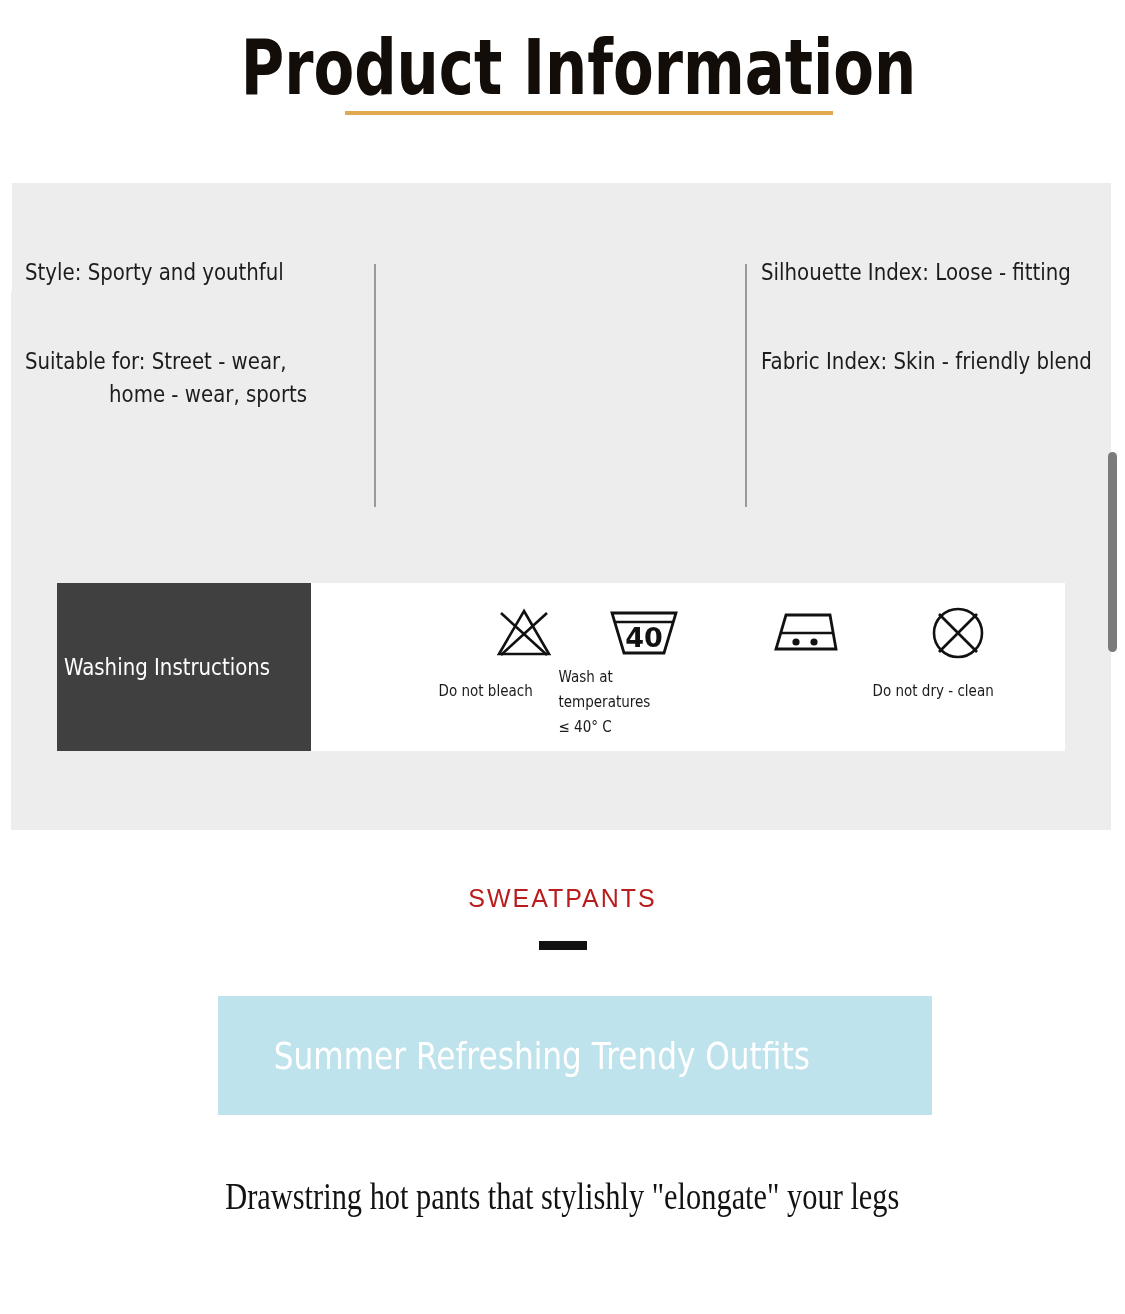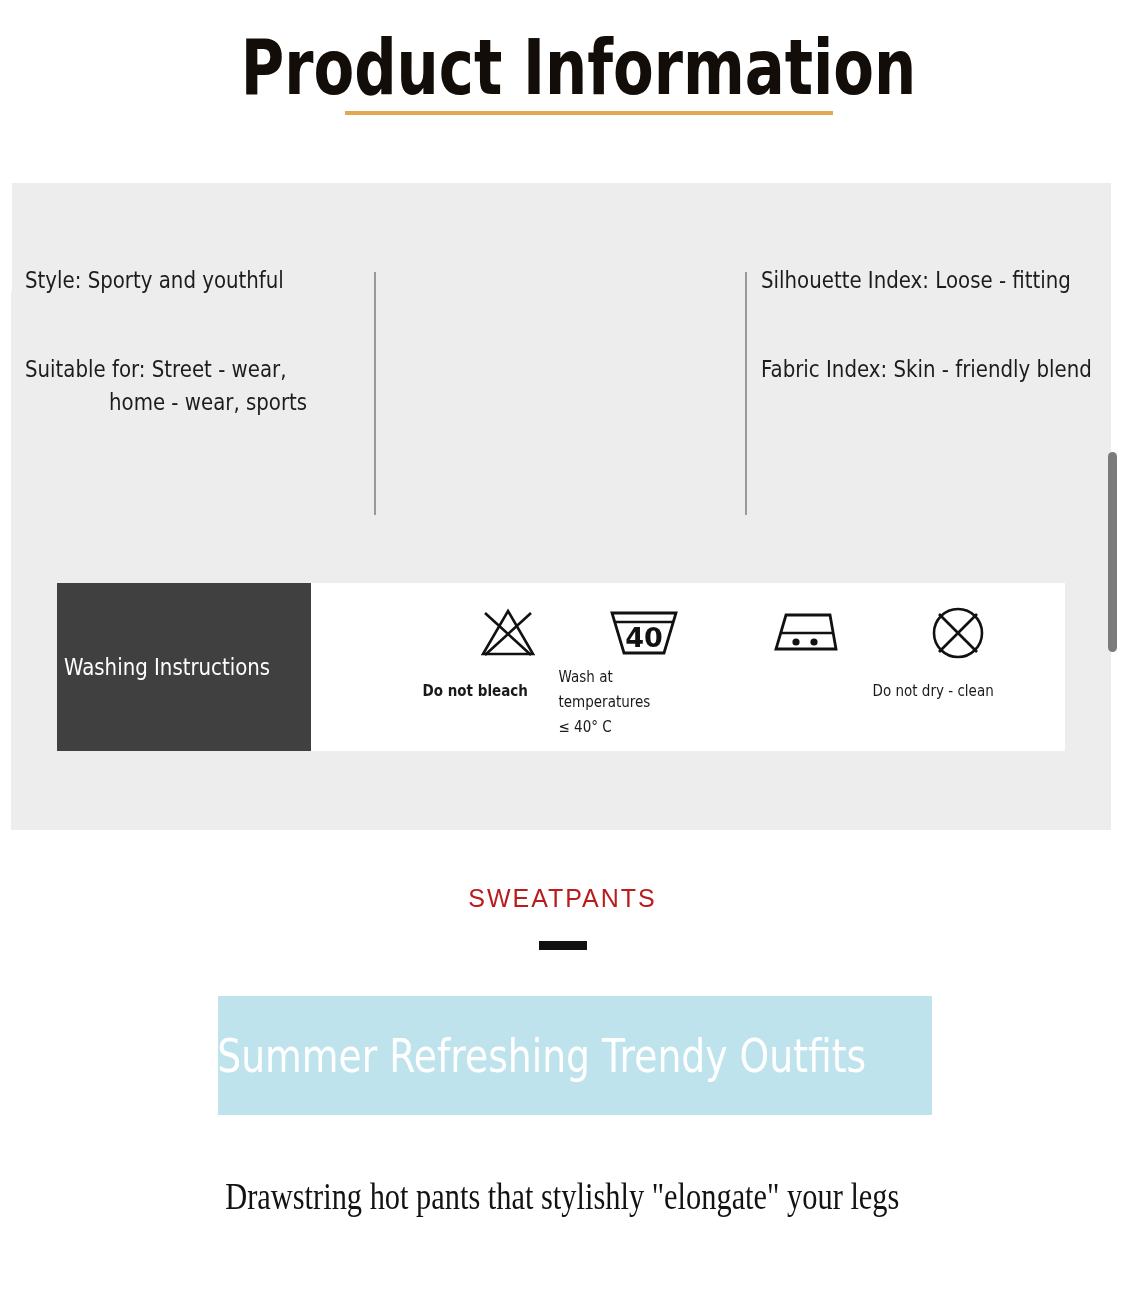--- a/index.html
+++ b/index.html
@@ -39,21 +39,21 @@
     width: 1100px; height: 647px;
     background: #ededed;
   }
   .notch {
     position: absolute;
     left: 0; top: 183px;
     width: 12px; height: 108px;
     background: #ffffff;
   }
 
-  .spec-grid { position: absolute; left: 0; top: 12px; width: 1100px; height: 500px; border-radius: 16px; }
+  .spec-grid { position: absolute; left: 0; top: 4px; width: 1100px; height: 500px; border-radius: 16px; }
   .spec-col { position: absolute; top: 70px; }
   .spec-col.c1 { left: 14px; width: 345px; }
   .spec-col.c2 { left: 382px; width: 355px; }
   .spec-col.c3 { left: 750px; width: 360px; }
 
   .spec-line {
     font-family: "DejaVu Sans", sans-serif;
     font-size: 23px;
     line-height: 30px;
     color: #1c1c1c;
@@ -111,21 +111,21 @@
     position: absolute;
     left: 254px; top: 0;
     width: 754px; height: 168px;
   }
   .sym {
     position: absolute;
     top: 22px;
     width: 190px;
     text-align: left;
   }
-  .sym.s0 { left: 102px; font-weight: bold; }
+  .sym.s0 { left: 118px; }
   .sym.s1 { left: 238px; }
   .sym.s2 { left: 400px; }
   .sym.s3 { left: 552px; }
   .sym-glyph { height: 60px; display: flex; align-items: flex-start; justify-content: center; }
   .sym-cap {
     font-family: "DejaVu Sans", sans-serif;
     font-size: 15px;
     line-height: 25px;
     color: #1a1a1a;
     transform: scaleX(0.9);
@@ -175,21 +175,21 @@
     width: 714px; height: 119px;
     background: #bfe3ec;
   }
   .banner-text {
     position: absolute;
     left: 0; top: 996px;
     width: 1083px; height: 119px;
     display: flex; align-items: center; justify-content: center;
     font-family: "DejaVu Sans", sans-serif;
     font-weight: 400;
-    font-size: 46px;
+    font-size: 38px;
     line-height: 60px;
     color: #ffffff;
     white-space: nowrap;
     pointer-events: none;
   }
   .banner-text span { transform: scaleX(0.82); transform-origin: center center; display: inline-block; }
   .tagline {
     position: absolute;
     left: 0; top: 1172px;
     width: 1125px;

